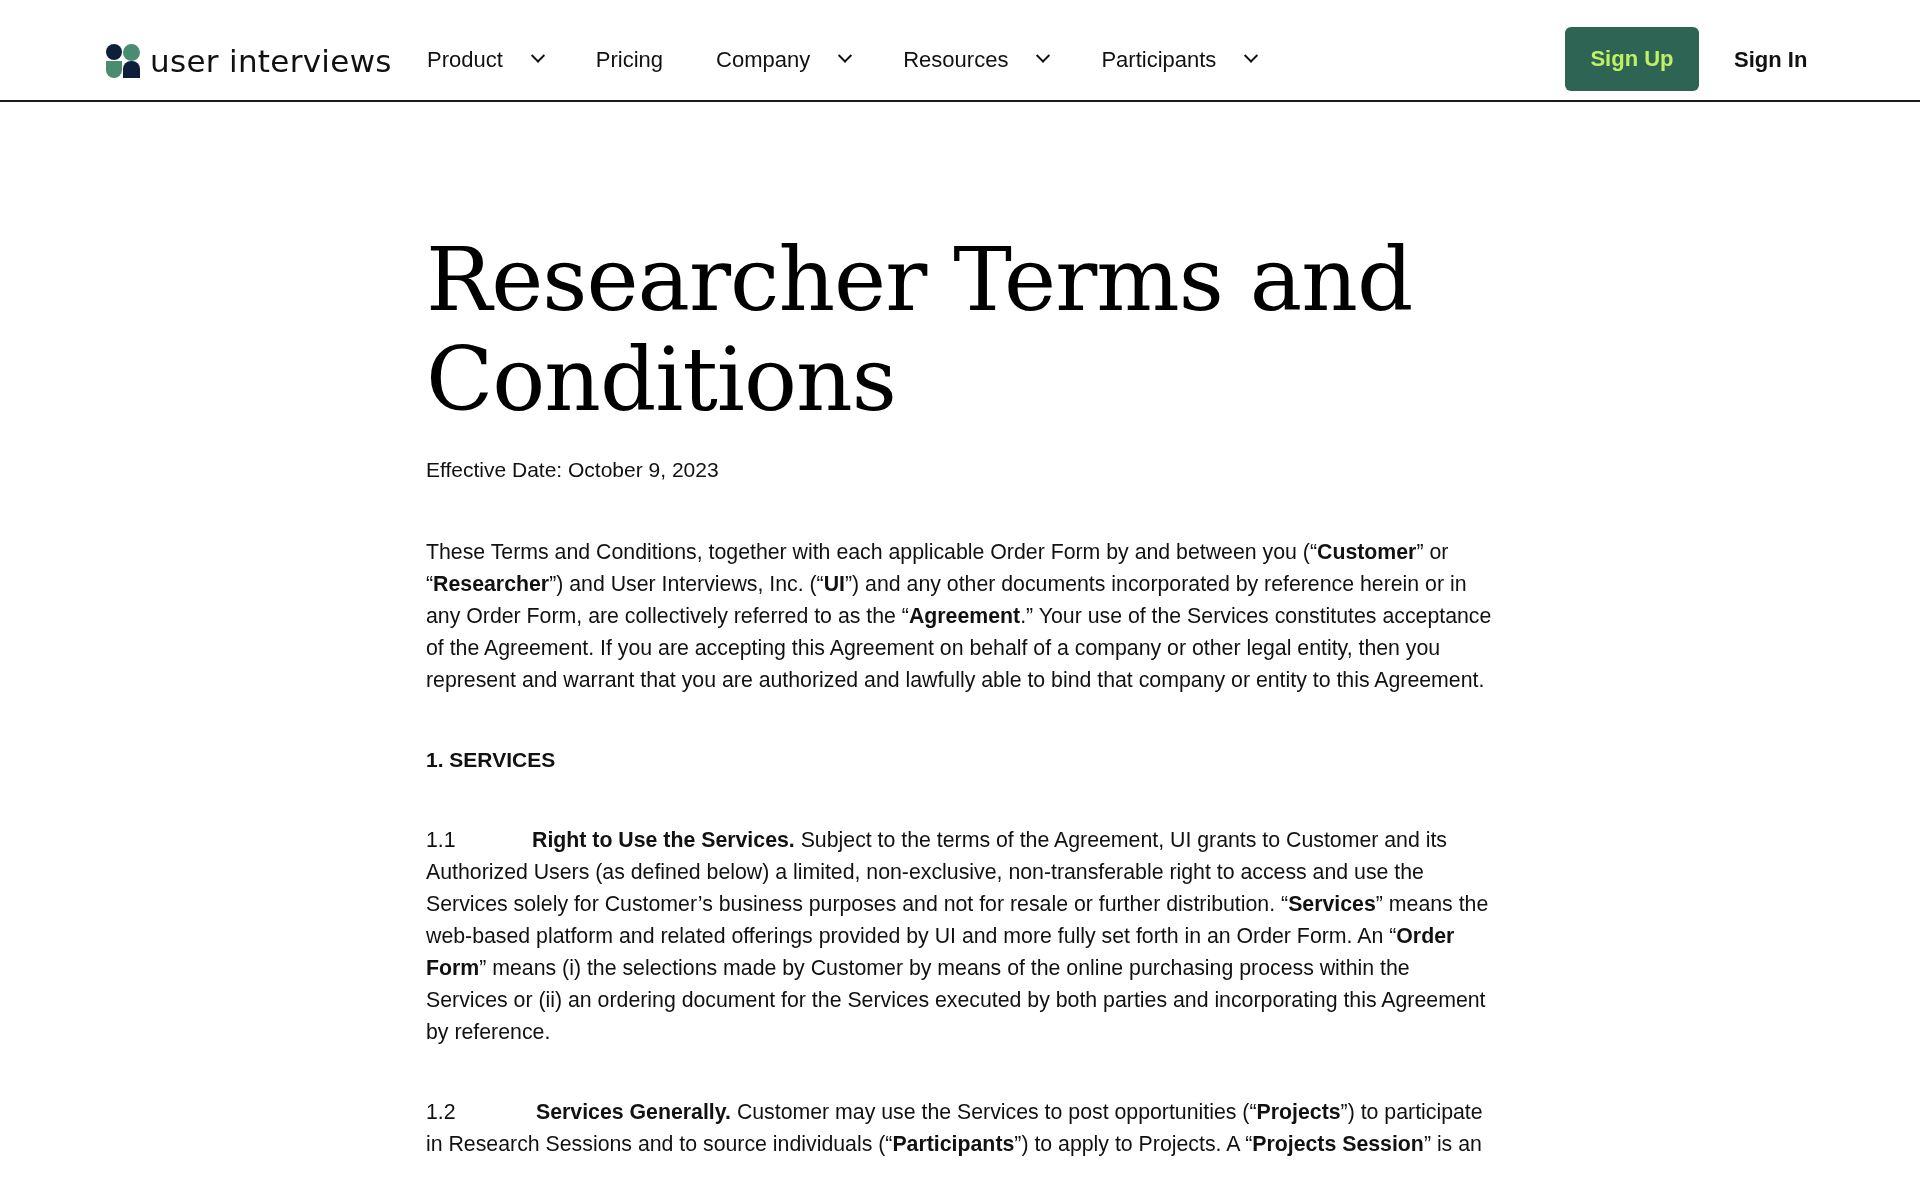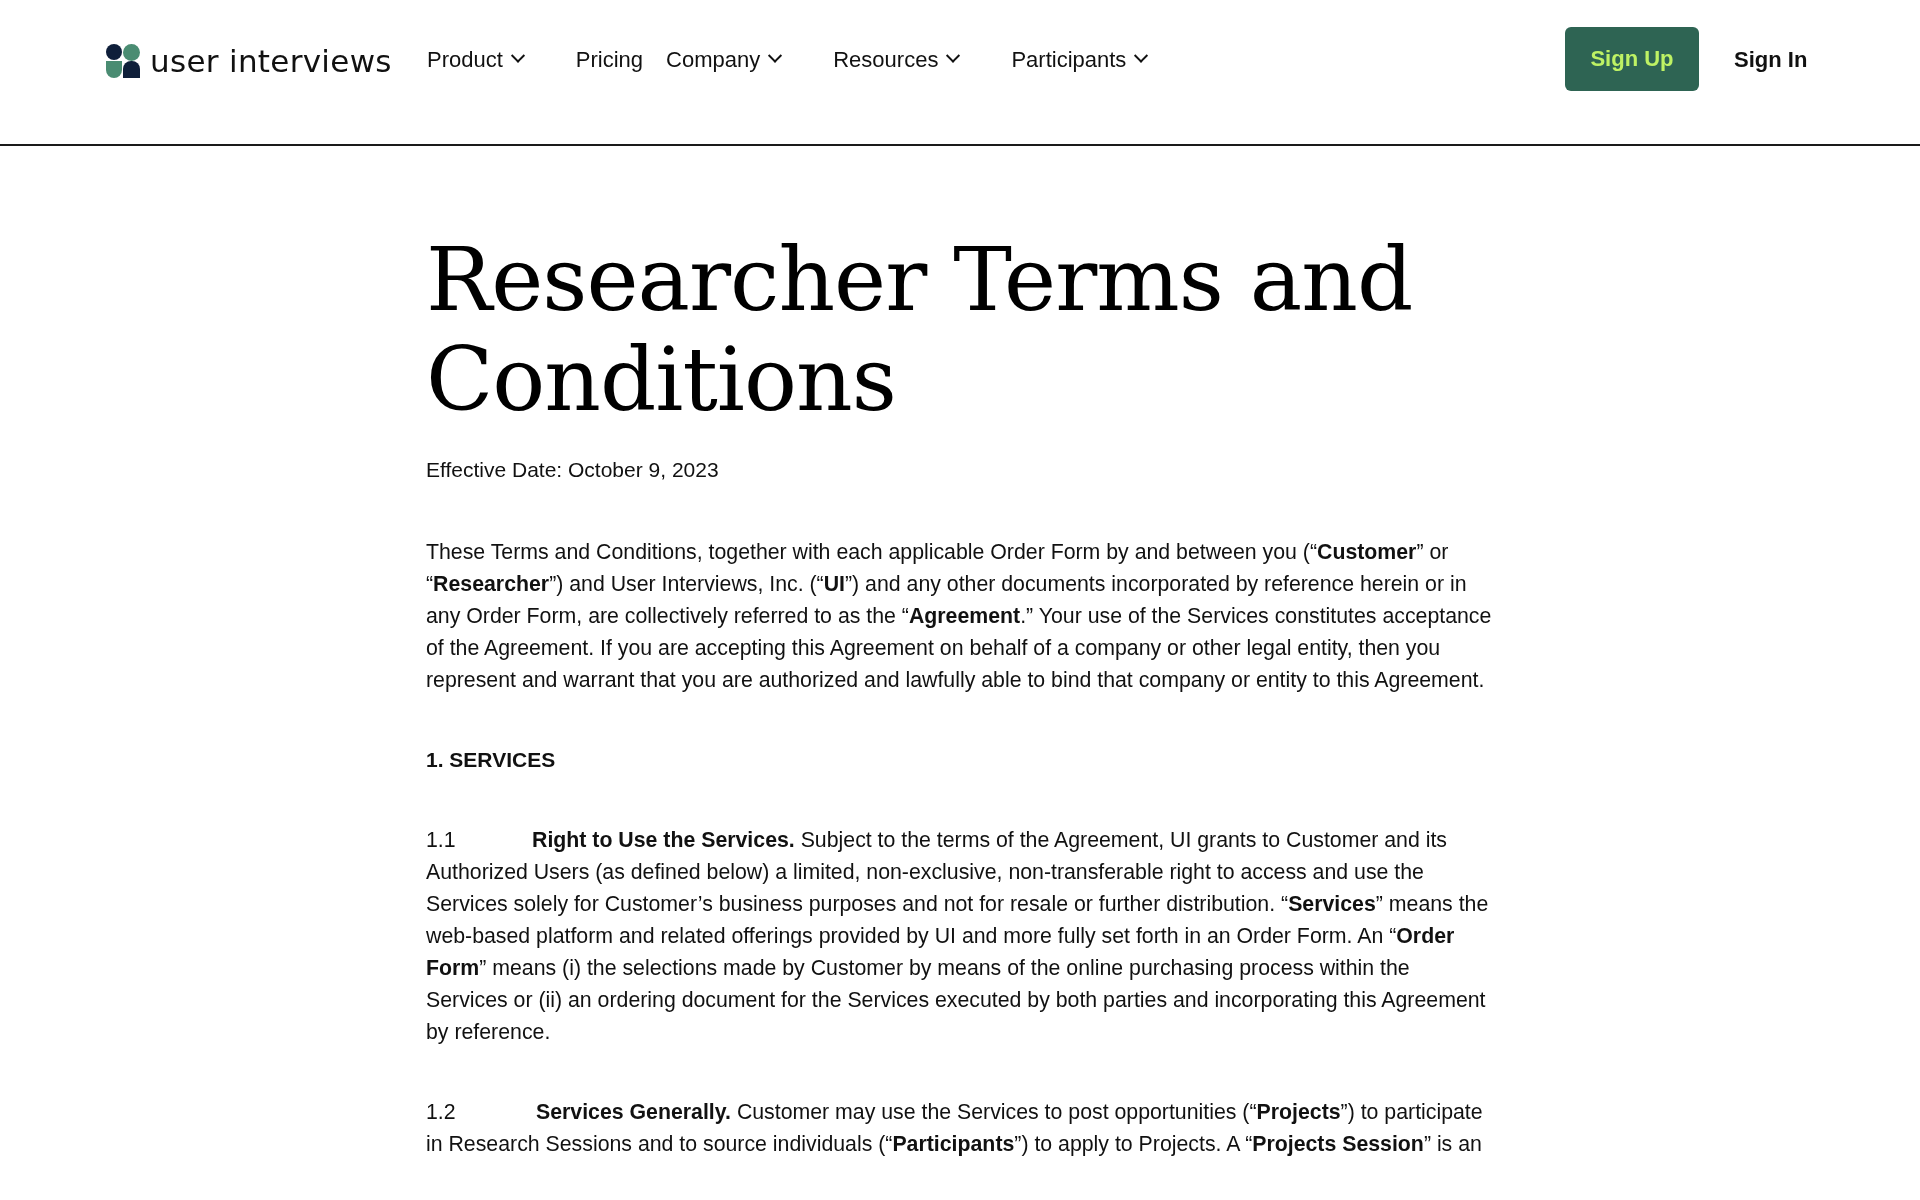--- a/index.html
+++ b/index.html
@@ -1,31 +1,31 @@
 <!DOCTYPE html>
 <html><head>
 <meta charset="utf-8">
 <style>
   * { box-sizing: border-box; margin: 0; padding: 0; }
   html, body { width: 1920px; height: 1200px; overflow: hidden; background: #ffffff; }
   body { font-family: "Liberation Sans", sans-serif; color: #111111; position: relative; }
 
-  .header { position: absolute; left: 0; top: 0; width: 1920px; height: 146px; border-bottom: 2px solid #1a1a1a; background: #fff; }
+  .header { position: absolute; left: 0; top: 0; width: 1920px; height: 102px; border-bottom: 2px solid #1a1a1a; background: #fff; }
   .logo { position: absolute; left: 106px; top: 43px; display: flex; align-items: center; text-decoration: none; color: #111; }
   .logo-mark { width: 34px; height: 34px; position: relative; margin-right: 10px; }
   .logo-mark .c1 { position: absolute; left: 0; top: 0; width: 16px; height: 16px; border-radius: 50%; background: #0f1f3a; }
   .logo-mark .c2 { position: absolute; left: 17px; top: 0; width: 17px; height: 17px; border-radius: 50%; background: #4a8c72; }
   .logo-mark .b1 { position: absolute; left: 0; top: 17px; width: 16px; height: 17px; border-radius: 0 0 8px 8px; background: #4a8c72; }
   .logo-mark .b2 { position: absolute; left: 17px; top: 17px; width: 17px; height: 17px; border-radius: 8px 8px 0 0; background: #0f1f3a; }
   .logo-text { font-family: "DejaVu Sans", sans-serif; font-size: 31px; letter-spacing: 0.3px; color: #111; }
 
   .nav { position: absolute; left: 427px; top: 44px; display: flex; align-items: center; height: 32px; }
-  .nav-item { display: flex; align-items: center; font-size: 22px; color: #111; cursor: pointer; margin-right: 53px; white-space: nowrap; }
+  .nav-item { display: flex; align-items: center; font-size: 22px; color: #111; cursor: pointer; margin-right: 53px; white-space: nowrap; gap: 20px; }
   .nav-item .chev { display: inline-block; margin-left: 10px; width: 10px; height: 10px; border-right: 2.6px solid #111; border-bottom: 2.6px solid #111; transform: rotate(45deg) translate(-3px,-3px); }
-  .nav-item.pricing { margin-right: 23px; align-items: flex-end; }
+  .nav-item.pricing { margin-right: 53px; align-items: flex-end; }
 
   .signup { position: absolute; left: 1565px; top: 27px; width: 134px; height: 64px; background: #2e6453; border-radius: 6px; color: #bef264; font-size: 22px; font-weight: bold; display: flex; align-items: center; justify-content: center; cursor: pointer; border: none; }
   .signin { position: absolute; left: 1734px; top: 44px; font-size: 22px; font-weight: bold; color: #111; cursor: pointer; line-height: 32px; }
 
   .content { position: absolute; left: 426px; top: 230px; width: 1066px; }
   .title { font-family: "DejaVu Serif", serif; font-size: 88px; line-height: 100px; color: #000000; font-weight: normal; letter-spacing: -1px; }
   .effective { margin-top: 24px; font-size: 21px; line-height: 32px; color: #111; }
   .para { margin-top: 50px; font-size: 21.3px; line-height: 32px; color: #111; }
   .para b { font-weight: bold; }
   .section-heading { margin-top: 48px; font-size: 21px; font-weight: bold; line-height: 32px; }

